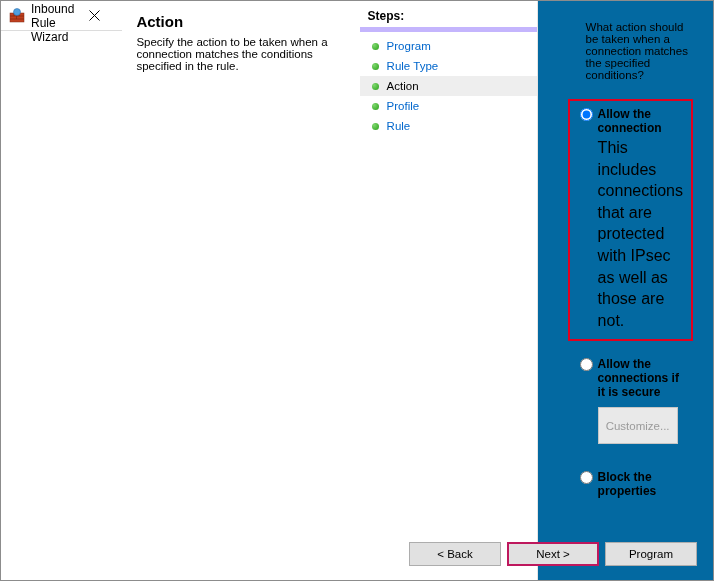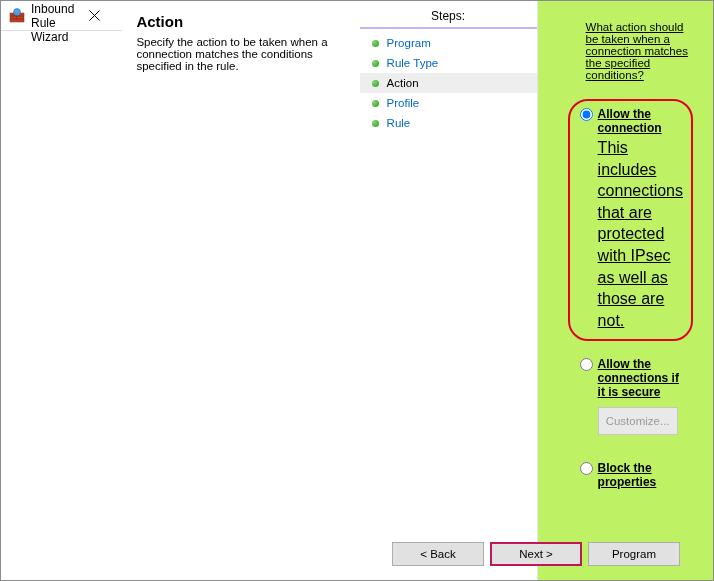--- a/index.html
+++ b/index.html
@@ -68,25 +68,24 @@
     min-height: 0;
   }
   .steps-pane {
     width: 178px;
     background: #fff;
     border-right: 1px solid #e5e5e5;
     padding: 6px 0 0 0;
   }
   .steps-header {
     font-size: 12px;
-    font-weight: normal;
+    font-weight: bold;
     padding: 2px 8px 4px 8px;
-    border-bottom: 2px solid #c4b5fd;
+    border-bottom: 5px solid #c4b5fd;
     margin-bottom: 4px;
-    text-align: center;
   }
   .step-item {
     display: flex;
     align-items: center;
     height: 20px;
     padding: 0 8px 0 12px;
     cursor: default;
   }
   .step-item.active {
     background: #eeeeee;
@@ -101,34 +100,32 @@
   }
   .step-item .label {
     color: #0066cc;
     font-size: 11.5px;
   }
   .step-item.active .label {
     color: #000;
   }
   .content-pane {
     flex: 1;
-    background: #bef264;
+    background: #0369a1;
     position: relative;
     padding: 20px 20px 12px 30px;
-    text-decoration: underline;
   }
   .prompt {
     font-size: 11.5px;
     margin-bottom: 18px;
     margin-left: 18px;
   }
   .option-block {
     padding: 8px 10px 10px 8px;
     margin-bottom: 8px;
-    border-radius: 20px;
   }
   .option-block.highlighted {
     border: 2.5px solid #e1001f;
     padding: 6px 8px 8px 6px;
   }
   .option-row {
     display: flex;
     align-items: flex-start;
   }
   .radio-wrap {
@@ -149,31 +146,31 @@
   }
   .option-desc {
     font-size: 16px;
     margin-top: 2px;
     color: #000;
     line-height: 1.35;
   }
   .customize-btn {
     margin-top: 8px;
     margin-left: 0;
-    height: 28px;
+    height: 37px;
     width: 80px;
     font-size: 11.5px;
     background: #e9e9e9;
     border: 1px solid #c6c6c6;
     color: #9b9b9b;
   }
   .button-row {
     position: absolute;
     bottom: 14px;
-    right: 33px;
+    right: 16px;
     display: flex;
     gap: 6px;
     align-items: flex-end;
   }
   .button-row button {
     width: 92px;
     height: 24px;
     font-size: 11.5px;
     background: #e1e1e1;
     border: 1px solid #adadad;

